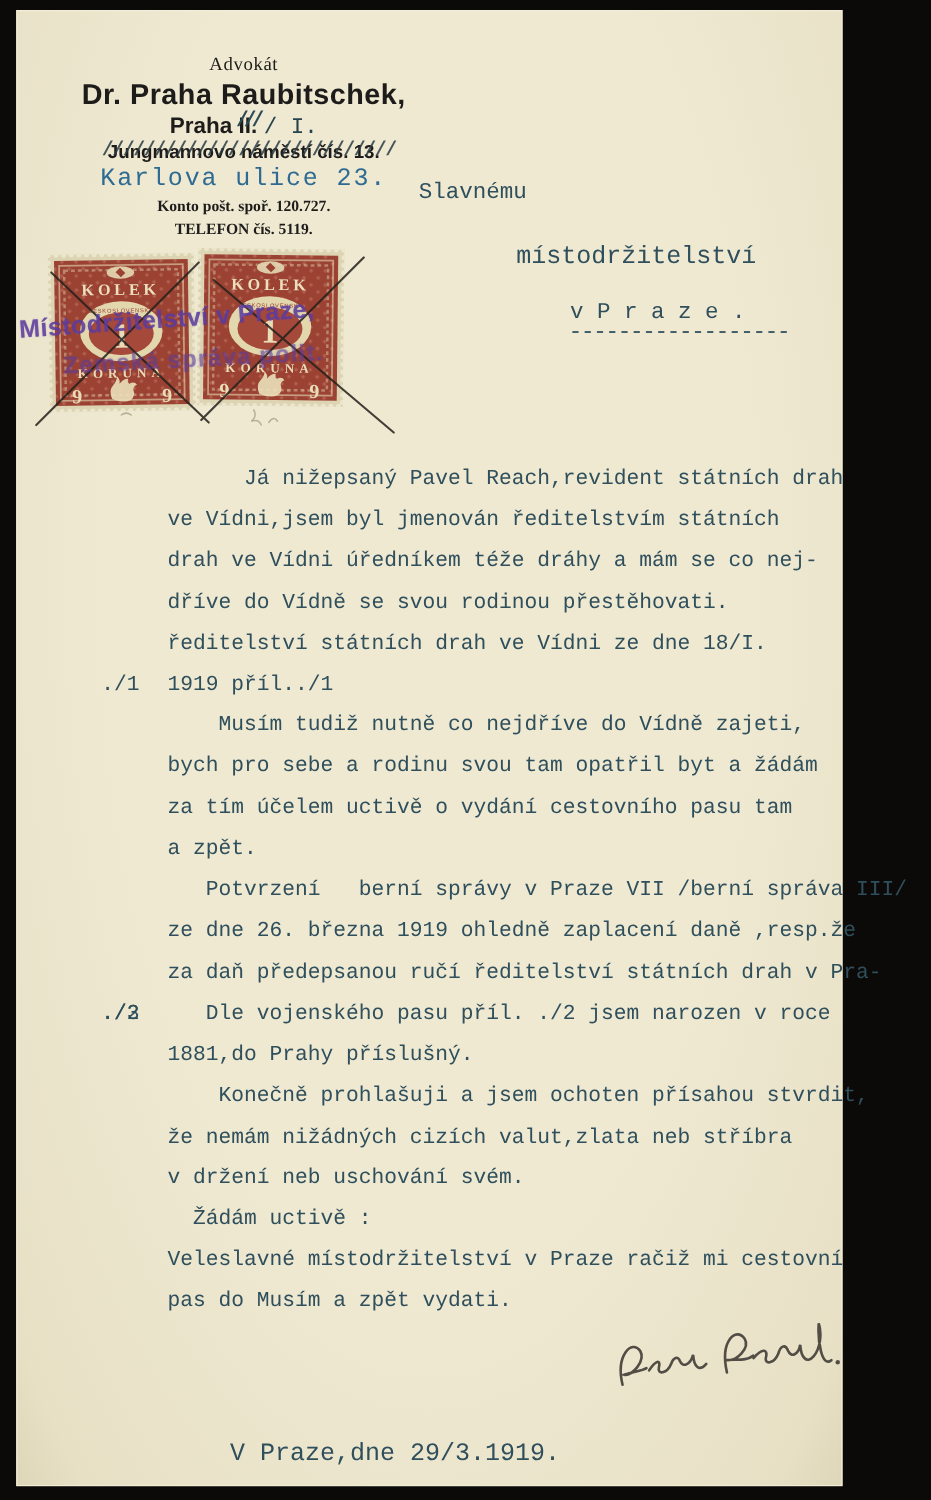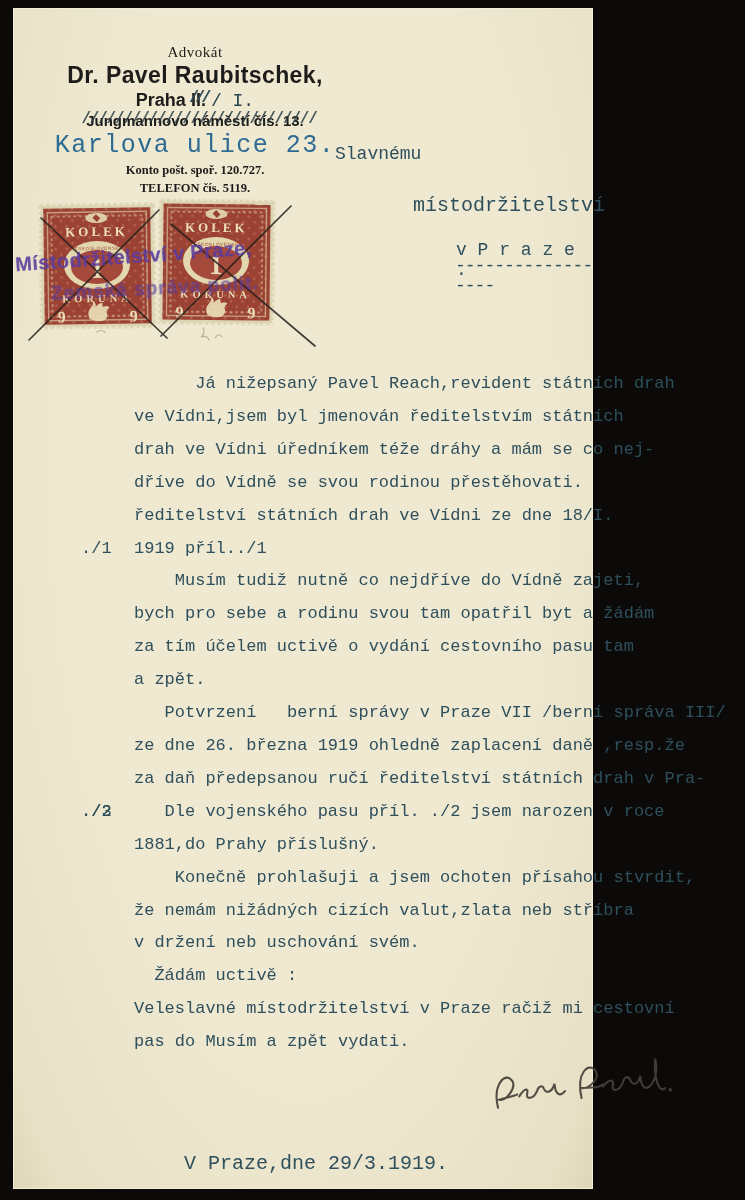--- a/index.html
+++ b/index.html
@@ -1,34 +1,34 @@
 <!DOCTYPE html>
 <html><head>
 <meta charset="utf-8">
 <style>
   html,body{margin:0;padding:0;}
   body{width:745px;height:1200px;background:#0b0a08;position:relative;overflow:hidden;
        font-family:"Liberation Sans", sans-serif;}
-  .page{position:absolute;left:13px;top:8px;width:580px;height:1181px;
+  .page{position:absolute;left:13px;top:8px;width:637px;height:1181px;
         background:radial-gradient(ellipse at 50% 38%, #efe9d2 55%, #e7e0c5 92%, #ded6b8 100%);
-        box-shadow:inset 0 0 0 1px #f2edd9;}
+        box-shadow:inset 0 0 0 1px #f2edd9;padding-left:24px;}
   
   .letterhead{position:absolute;left:36px;top:36px;width:292px;text-align:center;color:#1d1c1a;}
   .lh-role{font-family:"Liberation Serif", serif;font-size:15px;letter-spacing:.5px;}
   .lh-name{font-size:23px;font-weight:bold;letter-spacing:.4px;margin-top:1px;white-space:nowrap;}
   .lh-city{font-size:18px;font-weight:bold;margin-top:1px;}
   .lh-city .struck{position:relative;display:inline-block;}
   .lh-city .struck .strike{position:absolute;left:-2px;top:-2px;color:#2c4b57;
         font-family:"Liberation Mono", monospace;font-size:17px;letter-spacing:-4px;}
   .lh-city .typed{font-family:"Liberation Mono", monospace;font-weight:normal;color:#26434e;font-size:18px;}
   .lh-struck{position:relative;font-size:15px;font-weight:bold;margin-top:1px;white-space:nowrap;}
   .lh-struck .overlay{position:absolute;left:8px;right:0;top:-2px;color:#2b3d46;opacity:.85;
         font-family:"Liberation Mono", monospace;font-size:16px;letter-spacing:-1.2px;
         white-space:nowrap;overflow:hidden;}
-  .lh-typed-addr{font-family:"Liberation Mono", monospace;font-size:25px;letter-spacing:1.5px;
+  .lh-typed-addr{font-family:"Liberation Mono", monospace;font-size:20px;letter-spacing:1.5px;
         color:#2e6b92;margin-top:2px;}
   .lh-small{font-family:"Liberation Serif", serif;font-size:12.5px;font-weight:bold;margin-top:3px;}
   
   .tw{font-family:"Liberation Mono", monospace;color:#2f4f5c;}
   .addr-1{position:absolute;left:322px;top:136px;font-size:18px;}
   .addr-2{position:absolute;left:400px;top:186px;font-size:20px;}
   .addr-3{position:absolute;left:443px;top:232px;font-size:18px;}
   .addr-u{position:absolute;left:442px;top:248px;font-size:18px;letter-spacing:-1px;}
   
   .stamps{position:absolute;left:24px;top:190px;width:256px;height:140px;}
@@ -51,21 +51,21 @@
   .signature{position:absolute;left:476px;top:1050px;transform:rotate(-4deg);}
   .pencil{position:absolute;left:40px;top:306px;overflow:visible;opacity:.55;}
 </style>
 </head>
 <body>
 
 <div class="page">
 
   <div class="letterhead">
     <div class="lh-role">Advokát</div>
-    <div class="lh-name">Dr. Pavel Raubitschek,</div>
+    <div class="lh-name">Dr. Praha Raubitschek,</div>
     <div class="lh-city">
       <span>Praha</span>
       <span class="struck"><span>II.</span><span class="strike">///</span></span>
       <span class="typed">/ I.</span>
     </div>
     <div class="lh-struck">
       <span>Jungmannovo náměstí čís. 13.</span>
       <span class="overlay">////////////////////////////</span>
     </div>
     <div class="lh-typed-addr">Karlova ulice 23.</div>

